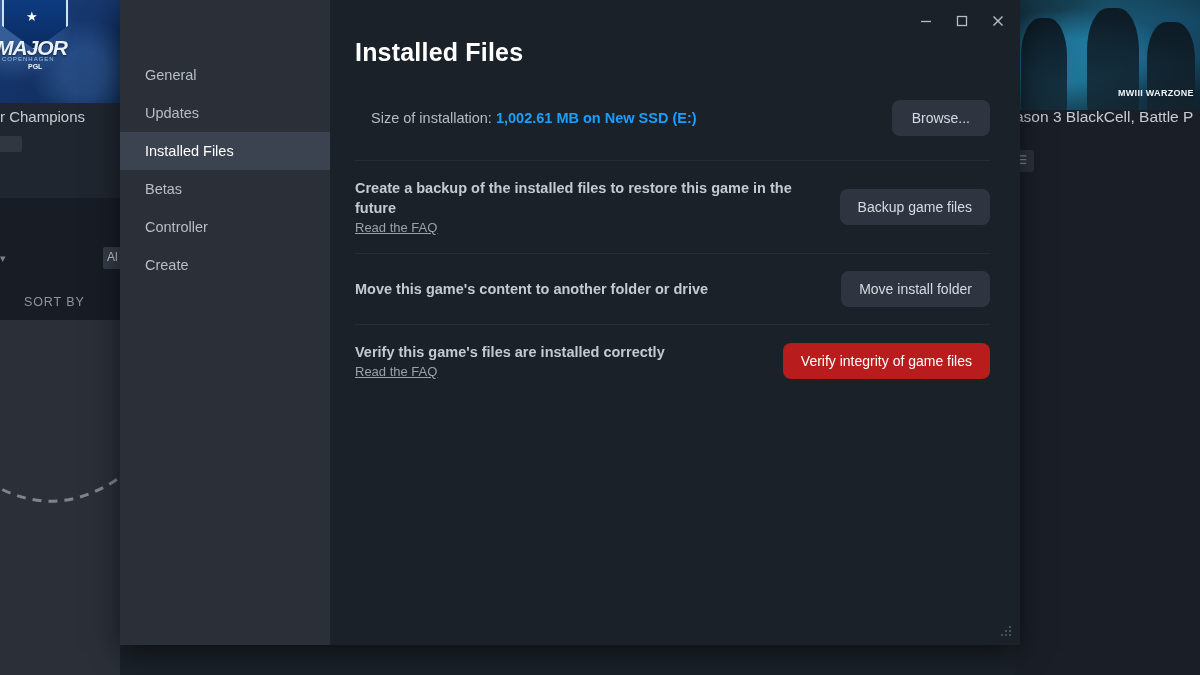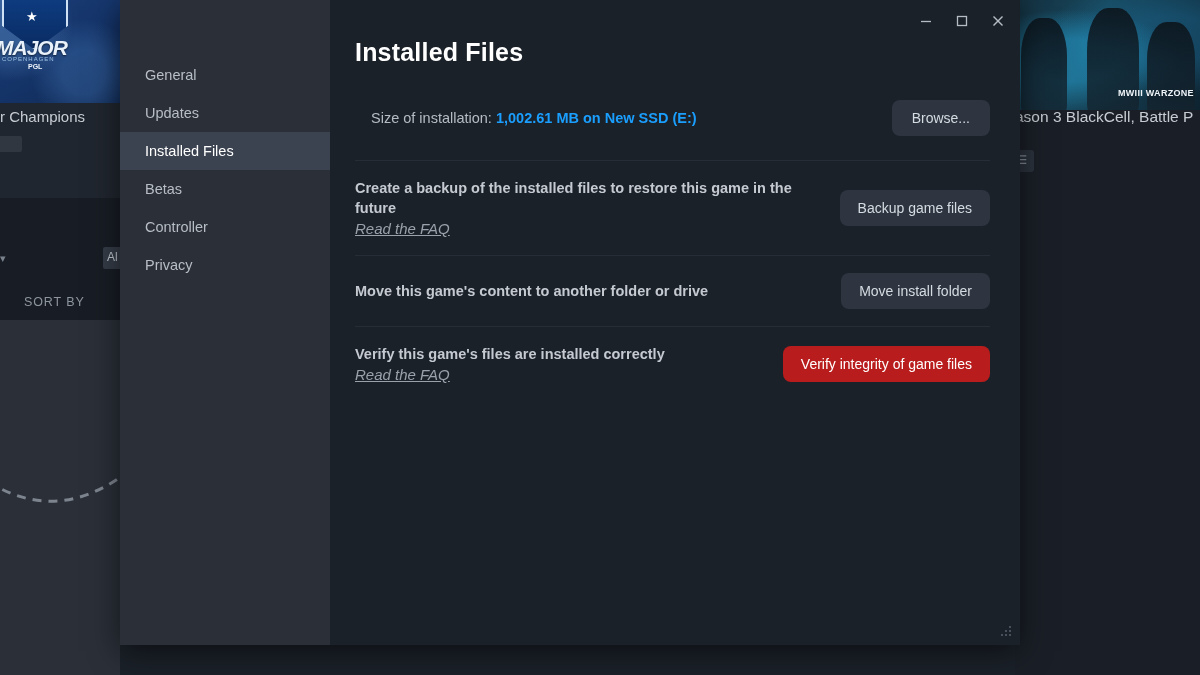--- a/index.html
+++ b/index.html
@@ -293,24 +293,23 @@
   }
   .row-title {
     font-size: 14.5px;
     color: #c5cad1;
     line-height: 20px;
     font-weight: bold;
   }
   .row-faq {
     display: inline-block;
     margin-top: 2px;
-    font-size: 15px;
+    font-size: 13px;
     color: #9aa1aa;
     text-decoration: underline;
-    font-style: italic;
   }
 
   
   .btn {
     background: #2e3541;
     color: #d6dbe1;
     border: none;
     border-radius: 8px;
     font-family: Liberation Sans, sans-serif;
     font-size: 14px;
@@ -409,21 +408,21 @@
     <div class="nav-item selected">
       <span>Installed Files</span>
     </div>
     <div class="nav-item">
       <span>Betas</span>
     </div>
     <div class="nav-item">
       <span>Controller</span>
     </div>
     <div class="nav-item">
-      <span>Privacy</span>
+      <span>Create</span>
     </div>
   </nav>
 
   <section class="content">
 
     <h1 class="page-title">Installed Files</h1>
 
     <div class="size-row">
       <div class="size-text">
         <span>Size of installation:</span>

